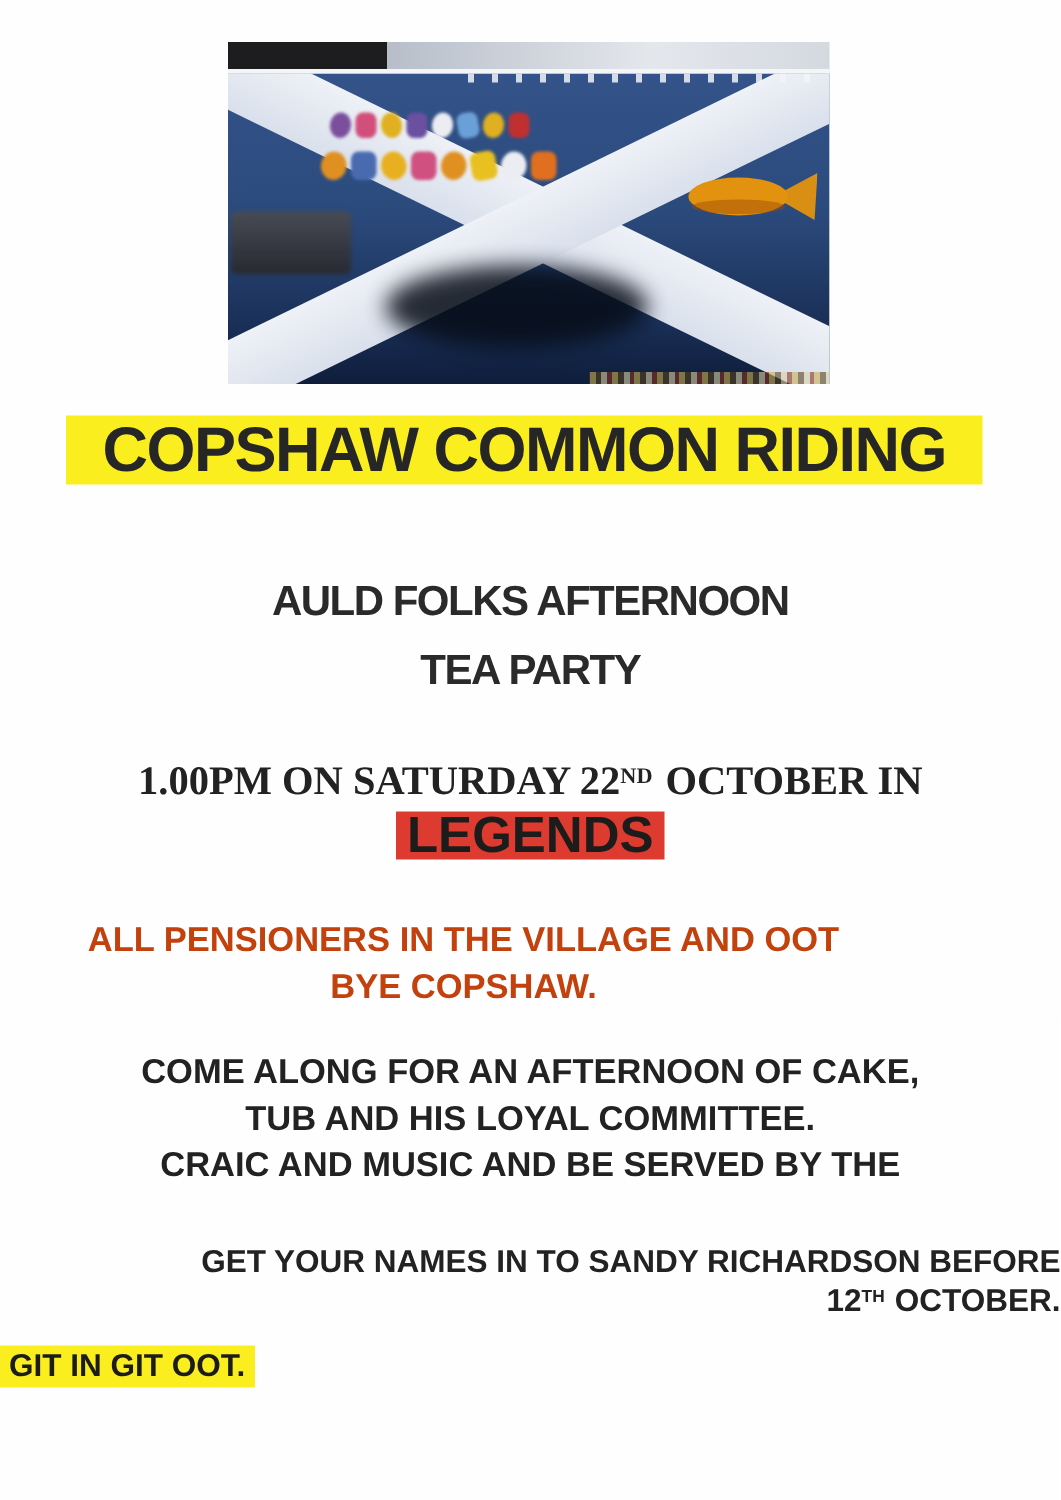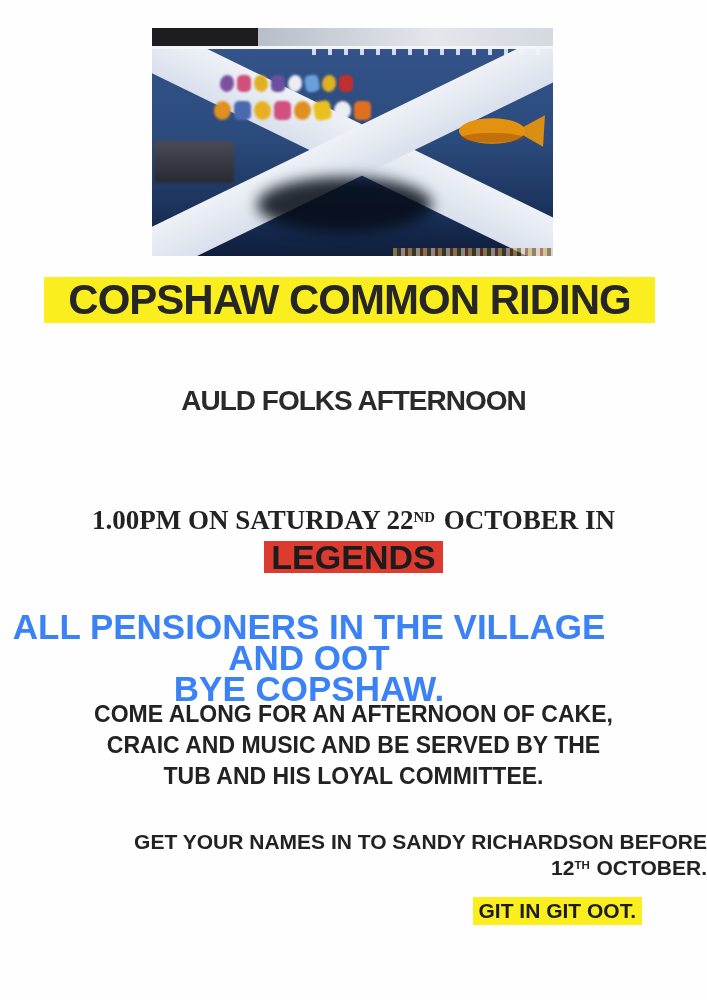--- a/index.html
+++ b/index.html
@@ -34,24 +34,24 @@
   .blob:nth-child(3n){transform:rotate(-10deg);}
   
   .headline{position:absolute;left:44px;top:277px;width:611px;height:46px;line-height:46px;
     text-align:center;font-size:42px;letter-spacing:-1px;color:#262626;}
   .title{position:absolute;left:0;top:378px;width:707px;text-align:center;font-size:28px;line-height:46px;letter-spacing:-1px;color:#2a2a2a;}
   .datetime{position:absolute;left:0;top:505px;width:707px;text-align:center;font-size:27px;color:#222;font-family:Liberation Serif, serif;}
   .sup{font-size:0.55em;vertical-align:baseline;position:relative;top:-0.5em;}
   .after-sup{margin-left:0.32em;}
   .venueline{position:absolute;left:0;top:541px;width:707px;text-align:center;}
   .venue{display:inline-block;font-size:34px;line-height:30px;padding:1px 7px;color:#1c1c1c;}
-  .invite{position:absolute;left:0;top:611px;width:618px;text-align:center;font-size:35px;line-height:31px;color:#3b82f6;}
+  .invite{position:absolute;left:0;top:611px;width:618px;text-align:center;font-size:23px;line-height:31px;color:#c2410c;}
   .description{position:absolute;left:0;top:699px;width:707px;text-align:center;font-size:23px;line-height:31px;color:#222;}
   .rsvp{position:absolute;left:0;top:829px;width:707px;text-align:right;font-size:21px;line-height:26px;color:#222;}
-  .footerline{position:absolute;left:0;top:897px;width:642px;text-align:right;}
+  .footerline{position:absolute;left:0;top:897px;width:642px;text-align:left;}
   .footer-badge{display:inline-block;font-size:21px;line-height:26px;padding:1px 6px;color:#1c1c1c;}
 </style>
 </head>
 <body>
 
 <div class="flyer">
 
   <div class="photo" role="img" aria-label="Photo of a Scottish saltire flag with colourful toy letters and an orange fish shape">
     <div class="flag">
       <div class="stripe a"></div>
@@ -88,39 +88,40 @@
     </div>
     <div class="photo-darkbar"></div>
     <div class="photo-sky"></div>
     <div class="photo-whiteline"></div>
   </div>
 
   <div class="headline" style="background: rgb(251, 238, 30);">COPSHAW COMMON RIDING</div>
 
   <div class="title">
     <div>AULD FOLKS AFTERNOON</div>
+    <div>TEA PARTY</div>
   </div>
 
   <div class="datetime">
     <span>1.00PM ON SATURDAY 22</span><span class="sup">ND</span><span class="after-sup">OCTOBER IN</span>
   </div>
 
   <div class="venueline">
     <span class="venue" style="background: rgb(221, 59, 47);">LEGENDS</span>
   </div>
 
   <div class="invite">
     <div>ALL PENSIONERS IN THE VILLAGE AND OOT</div>
     <div>BYE COPSHAW.</div>
   </div>
 
   <div class="description">
     <div>COME ALONG FOR AN AFTERNOON OF CAKE,</div>
+    <div>TUB AND HIS LOYAL COMMITTEE.</div>
     <div>CRAIC AND MUSIC AND BE SERVED BY THE</div>
-    <div>TUB AND HIS LOYAL COMMITTEE.</div>
   </div>
 
   <div class="rsvp">
     <div>GET YOUR NAMES IN TO SANDY RICHARDSON BEFORE</div>
     <div>
       <span>12</span><span class="sup">TH</span><span class="after-sup">OCTOBER.</span>
     </div>
   </div>
 
   <div class="footerline">

